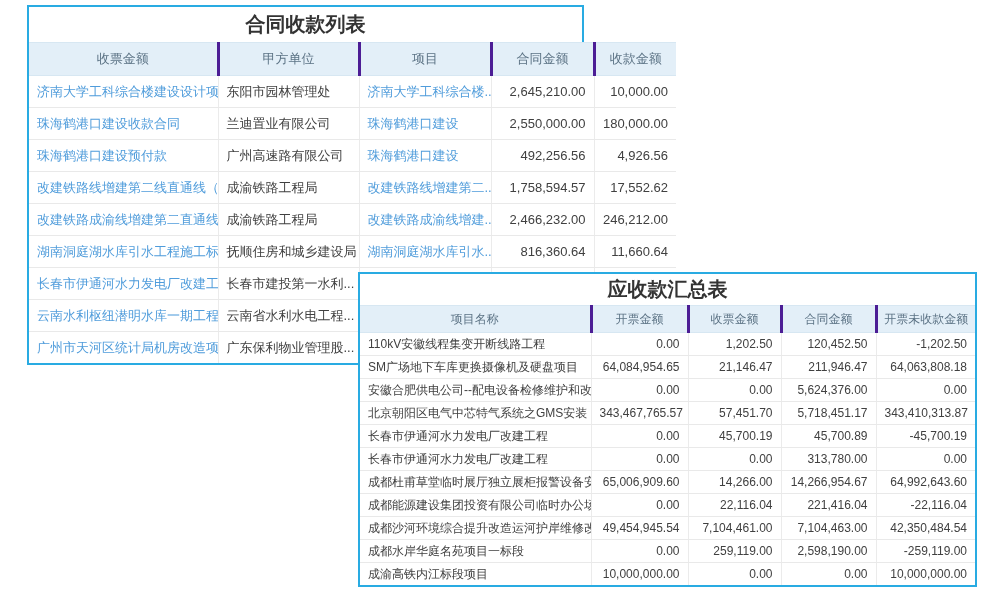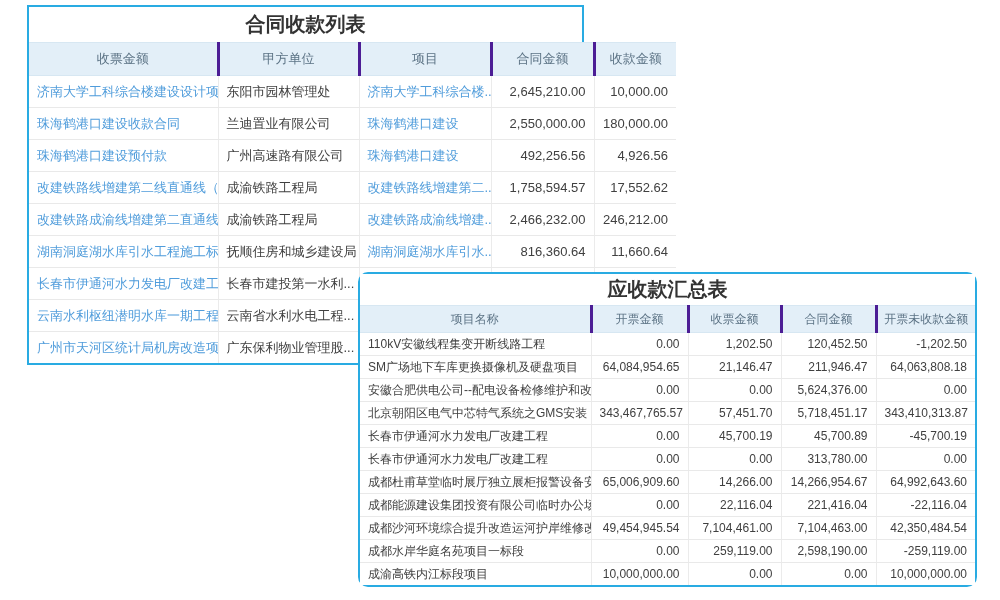--- a/index.html
+++ b/index.html
@@ -9,21 +9,21 @@
     font-family: "Liberation Sans", "DejaVu Sans", sans-serif;
     overflow: hidden;
   }
   .panel {
     position: absolute;
     background: #ffffff;
     border: 2px solid #29abe2;
     box-sizing: border-box;
   }
   #contract-panel { left: 27px; top: 5px;  width: 557px; z-index: 1; }
-  #summary-panel  { left: 358px; top: 272px; width: 619px; z-index: 2; border-radius: 10px; }
+  #summary-panel  { left: 358px; top: 272px; width: 619px; z-index: 2; }
 
   .panel-title {
     text-align: center;
     font-weight: bold;
     color: #333333;
     font-size: 20px;
     background: #ffffff;
   }
   #contract-panel .panel-title { height: 35px; line-height: 35px; }
   #summary-panel  .panel-title { height: 31px; line-height: 31px; }

